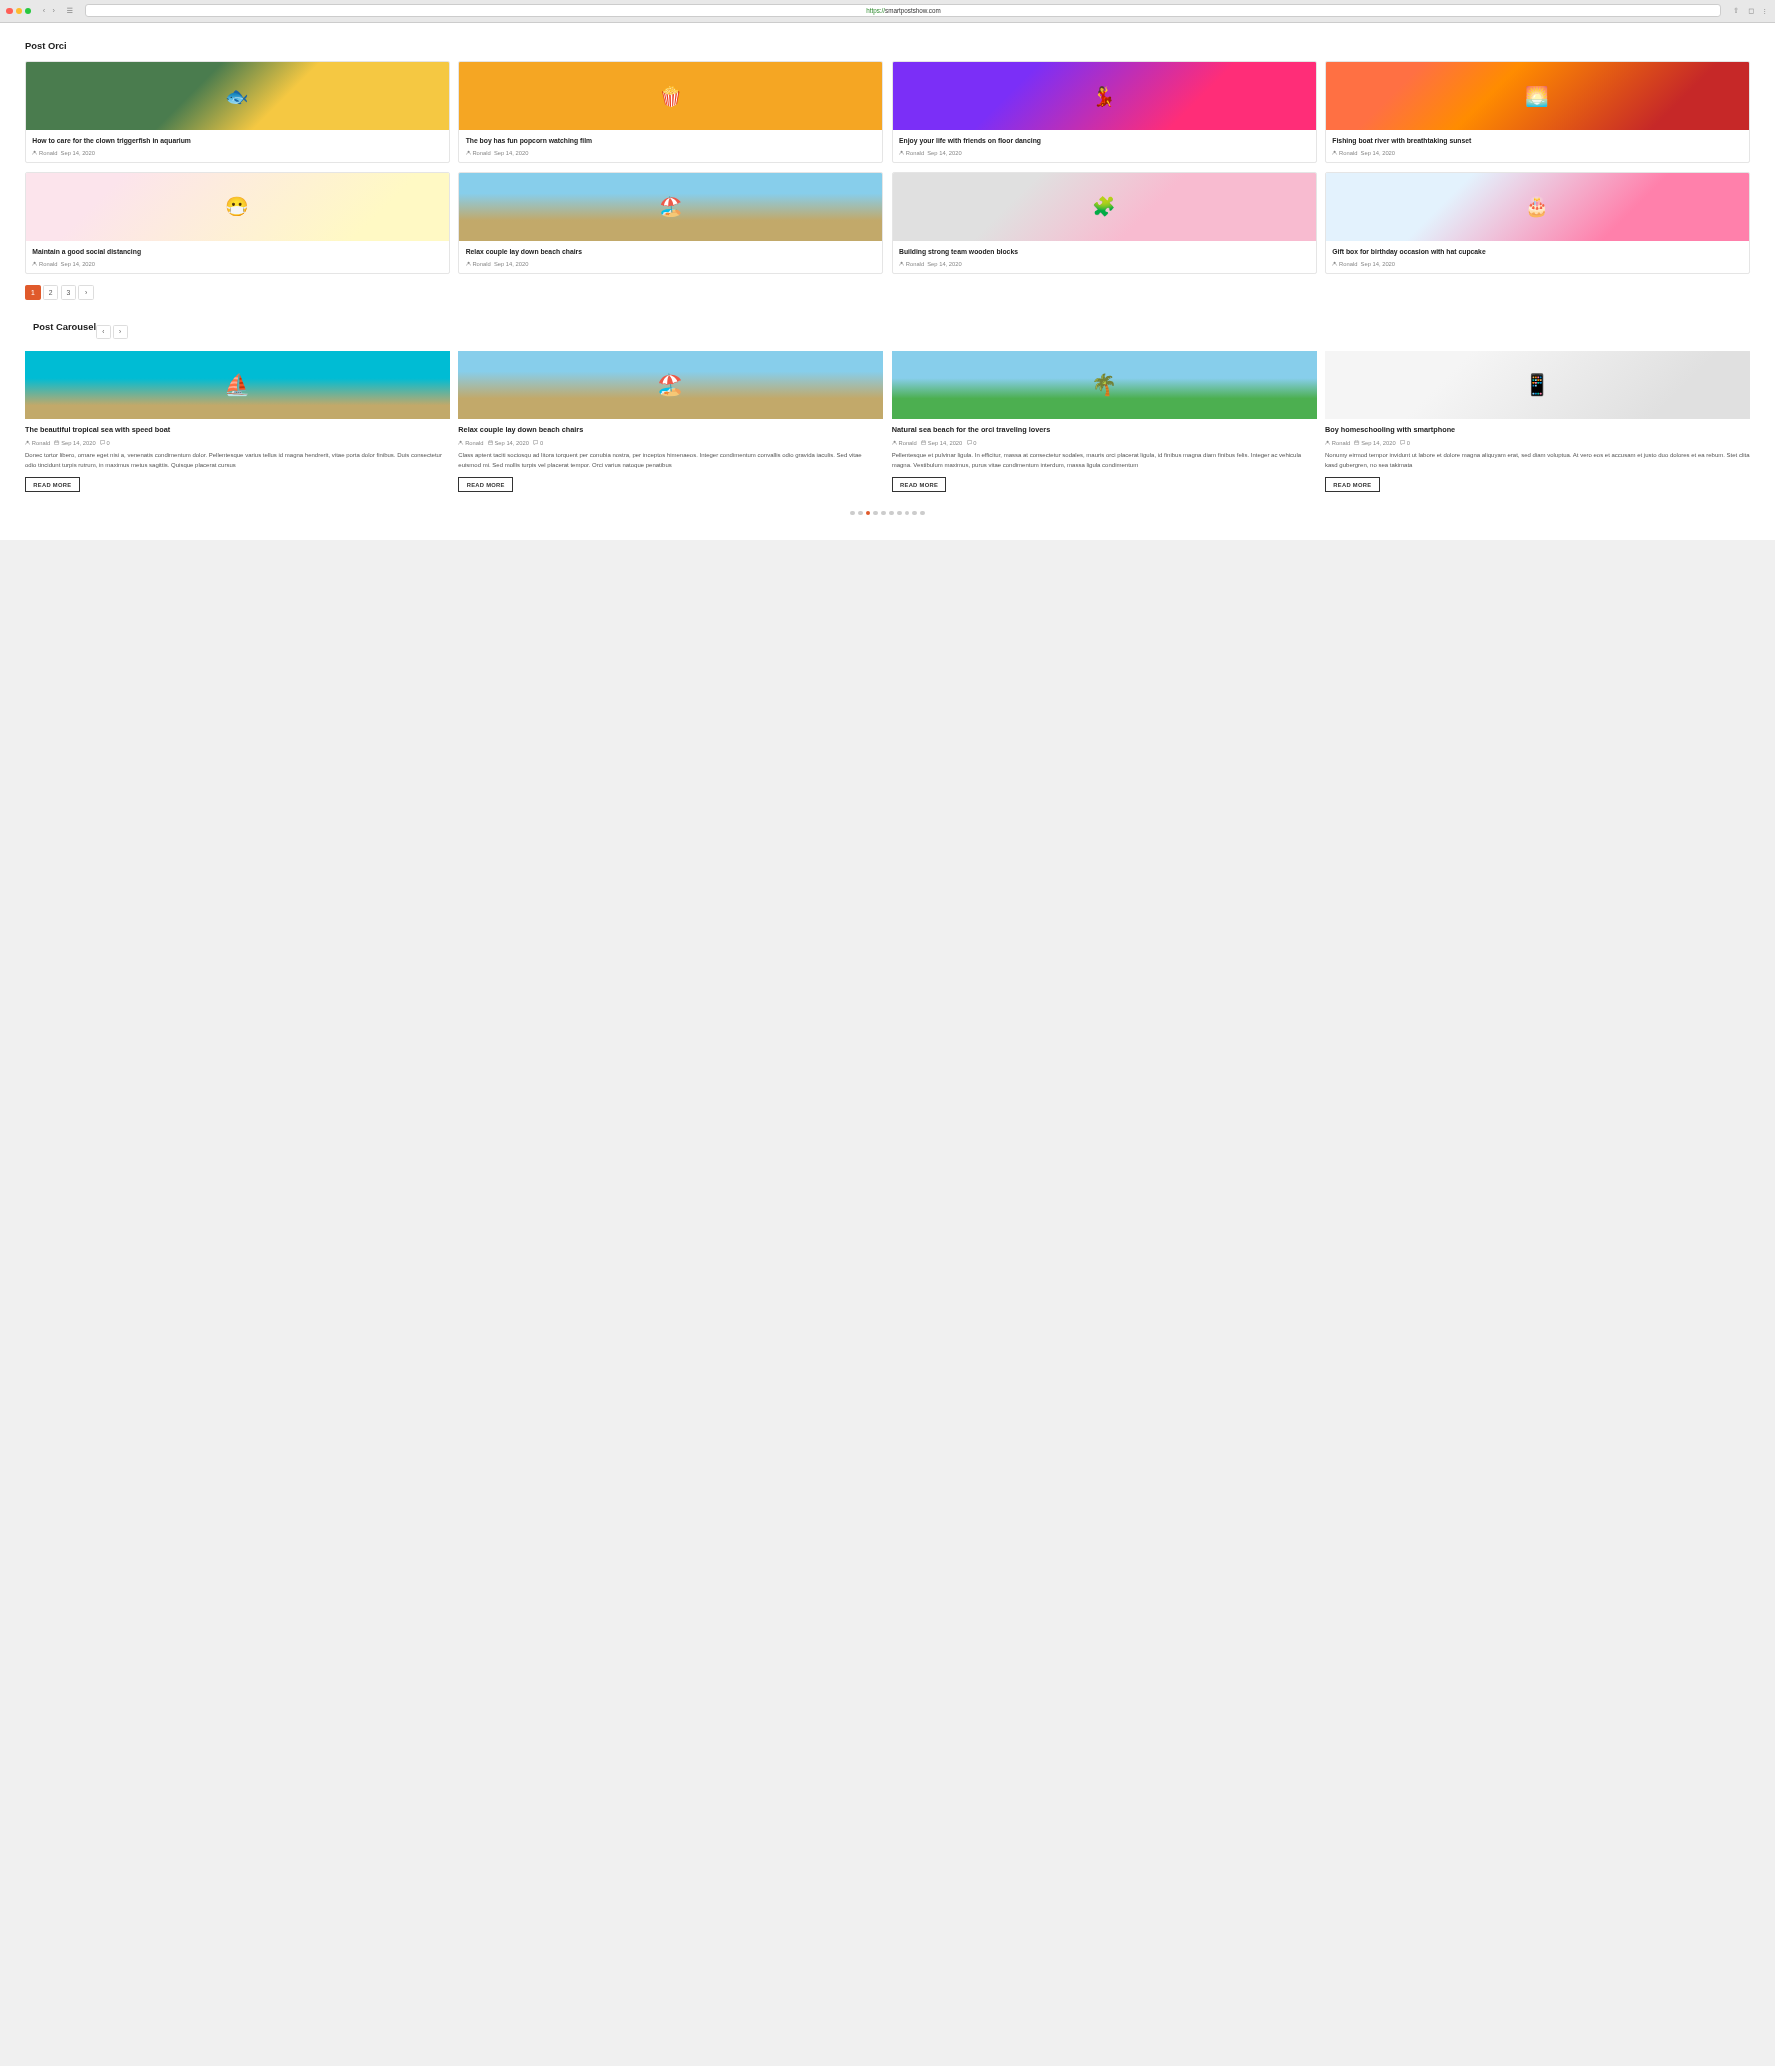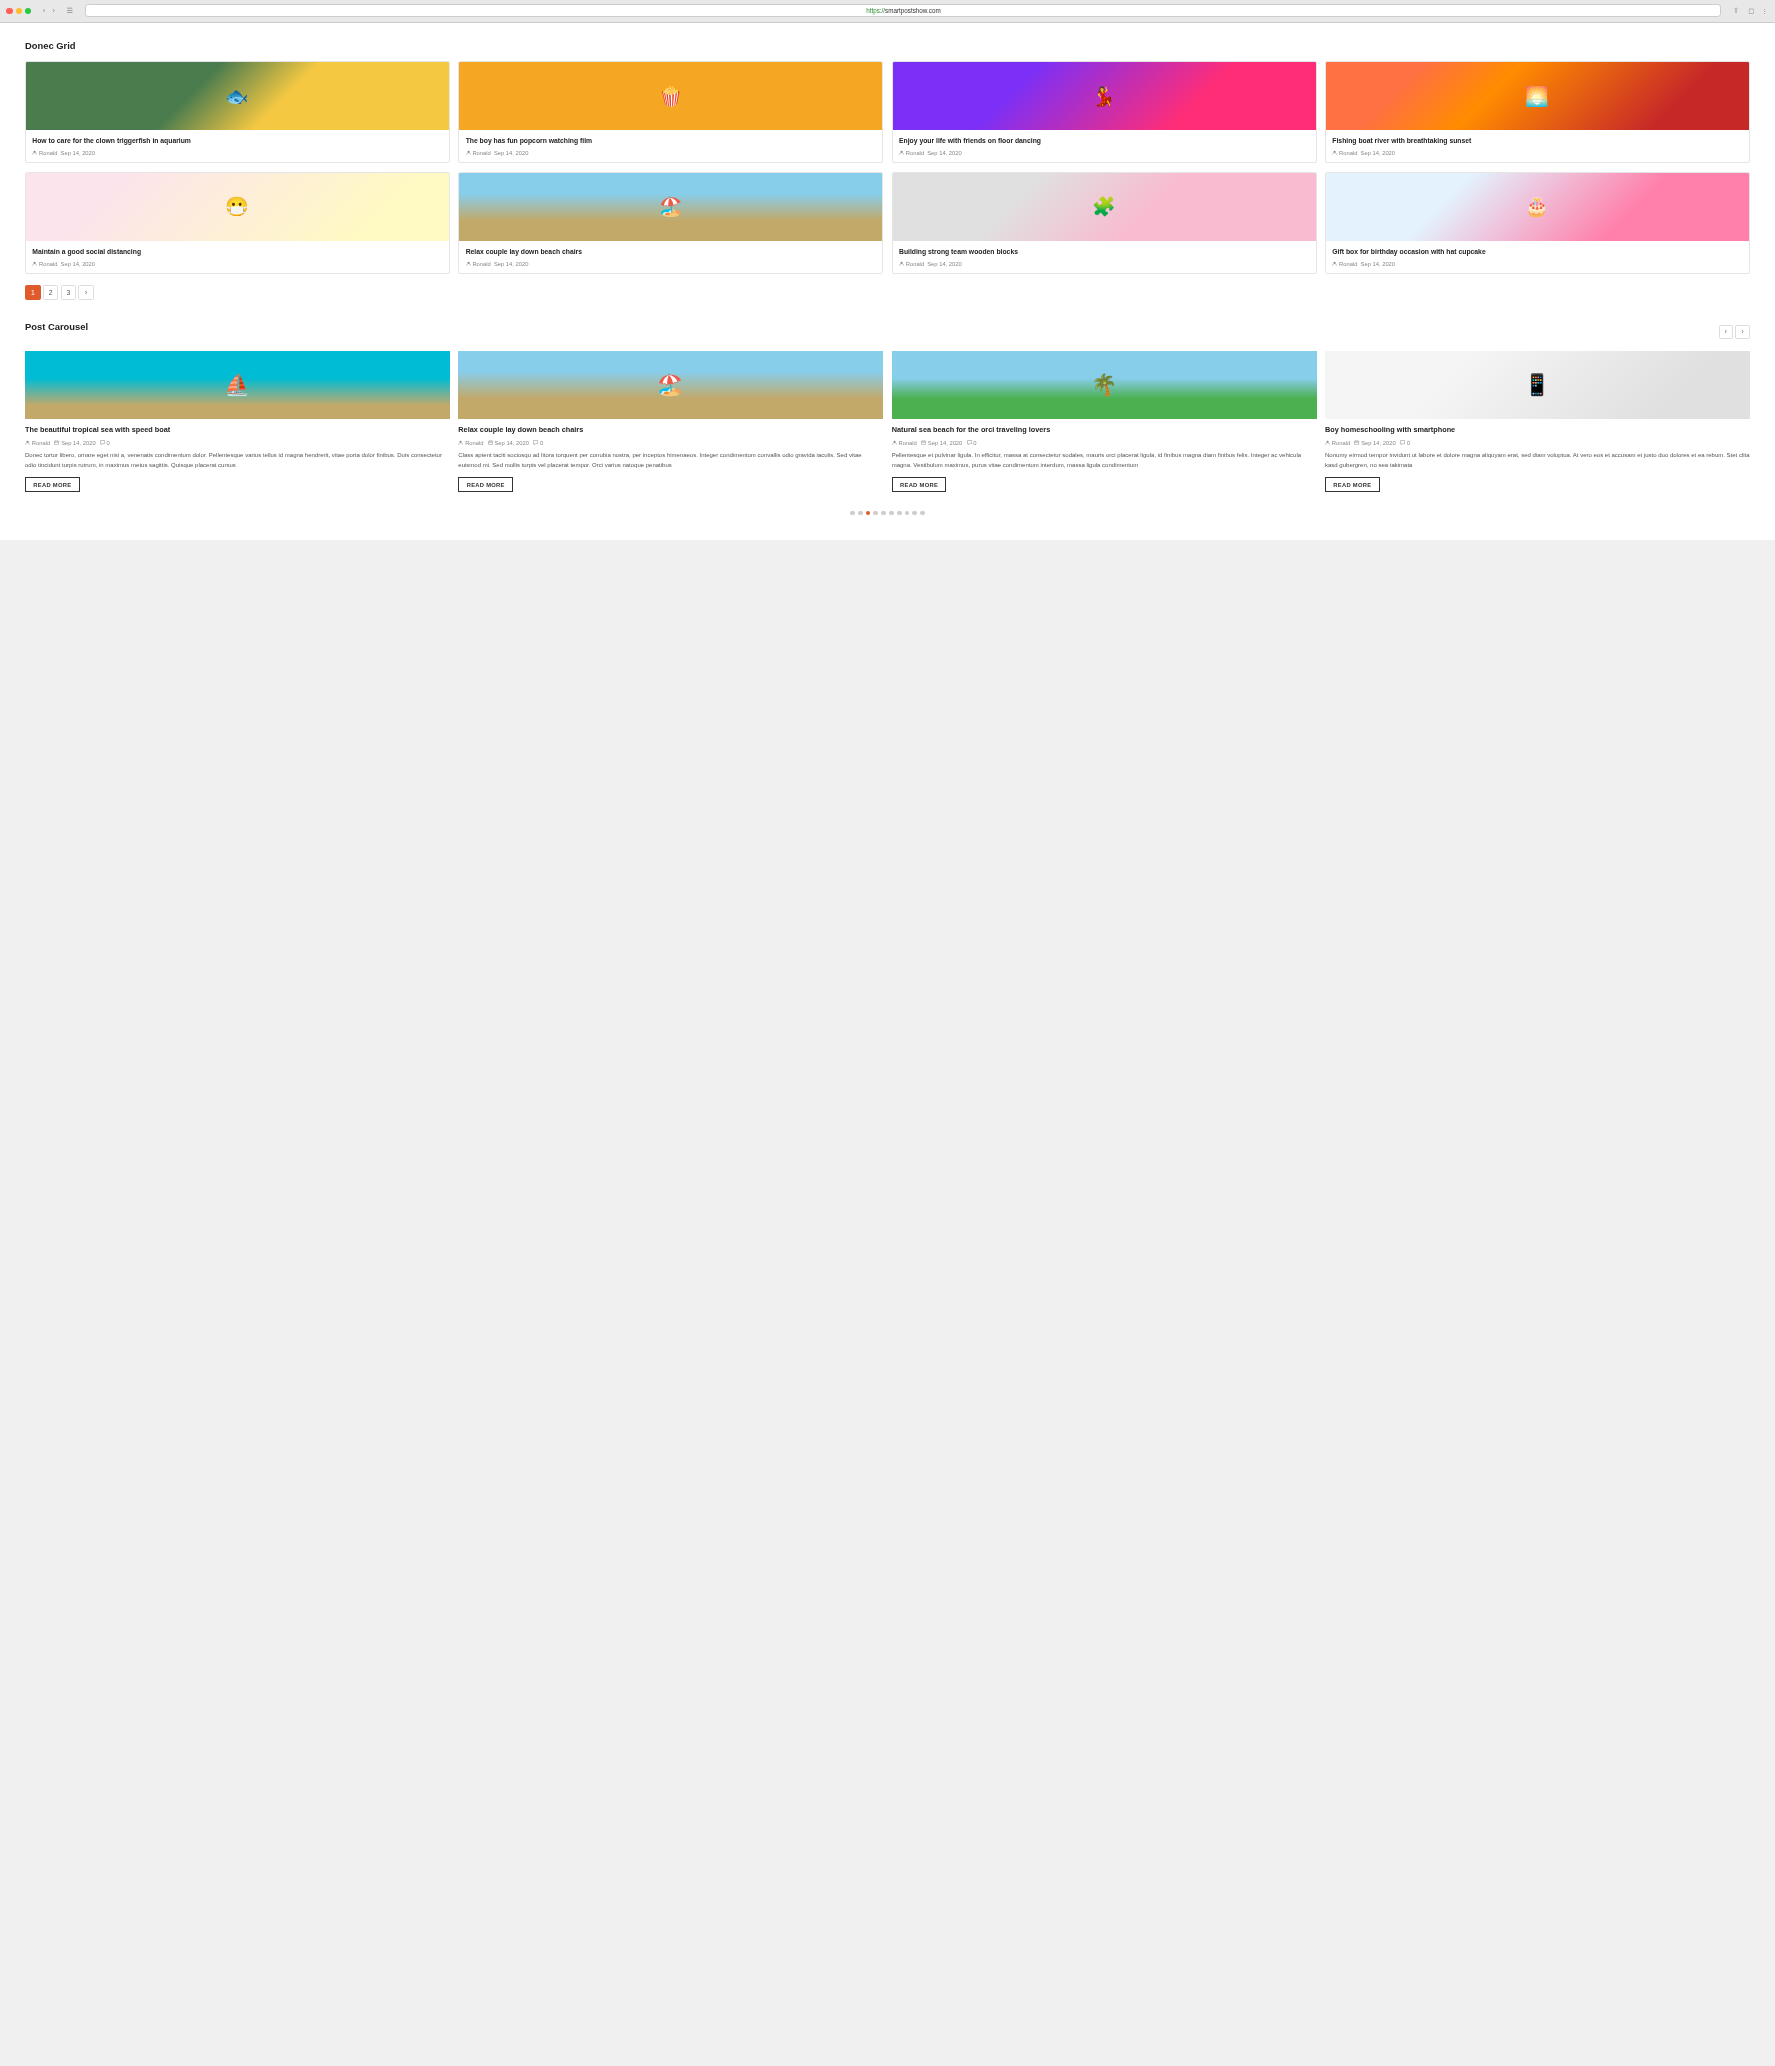--- a/index.html
+++ b/index.html
@@ -103,23 +103,23 @@
       cursor: pointer;
       border-radius: 1.6px;
       display: flex; align-items: center; justify-content: center;
     }
     .page-btn.active { background: #e05a2b; color: white; border-color: #e05a2b; }
 
     
     .post-carousel-section { margin-top: 17px; }
     .carousel-header {
       display: flex;
-      justify-content: space-between;
       align-items: center;
       margin-bottom: 8.4px;
+      margin-left: 8px;
     }
     .carousel-nav { display: flex; gap: 2.1px; }
     .carousel-nav-btn {
       width: 14.7px; height: 14.7px;
       border: 0.5px solid #ddd;
       background: white;
       cursor: pointer;
       border-radius: 1.6px;
       display: flex; align-items: center; justify-content: center;
       font-size: 6.3px; color: #555;
@@ -222,21 +222,21 @@
   <div class="browser-actions">
     <button class="browser-action-btn">⇧</button>
     <button class="browser-action-btn">◻</button>
     <button class="browser-action-btn">⁝</button>
   </div>
 </div>
 
 <div class="page-content">
 
   <div class="post-grid-section">
-    <h2 class="section-title">Donec Grid</h2>
+    <h2 class="section-title">Post Orci</h2>
 
     <div class="post-grid" id="post-grid-container">
 
     <div class="post-card">
     <div class="post-card-img-placeholder img-fish">
       <span style="font-size:19px;">🐟</span>
     </div>
     <div class="post-card-body">
       <div class="post-card-title">How to care for the clown triggerfish in aquarium</div>
       <div class="post-meta">

